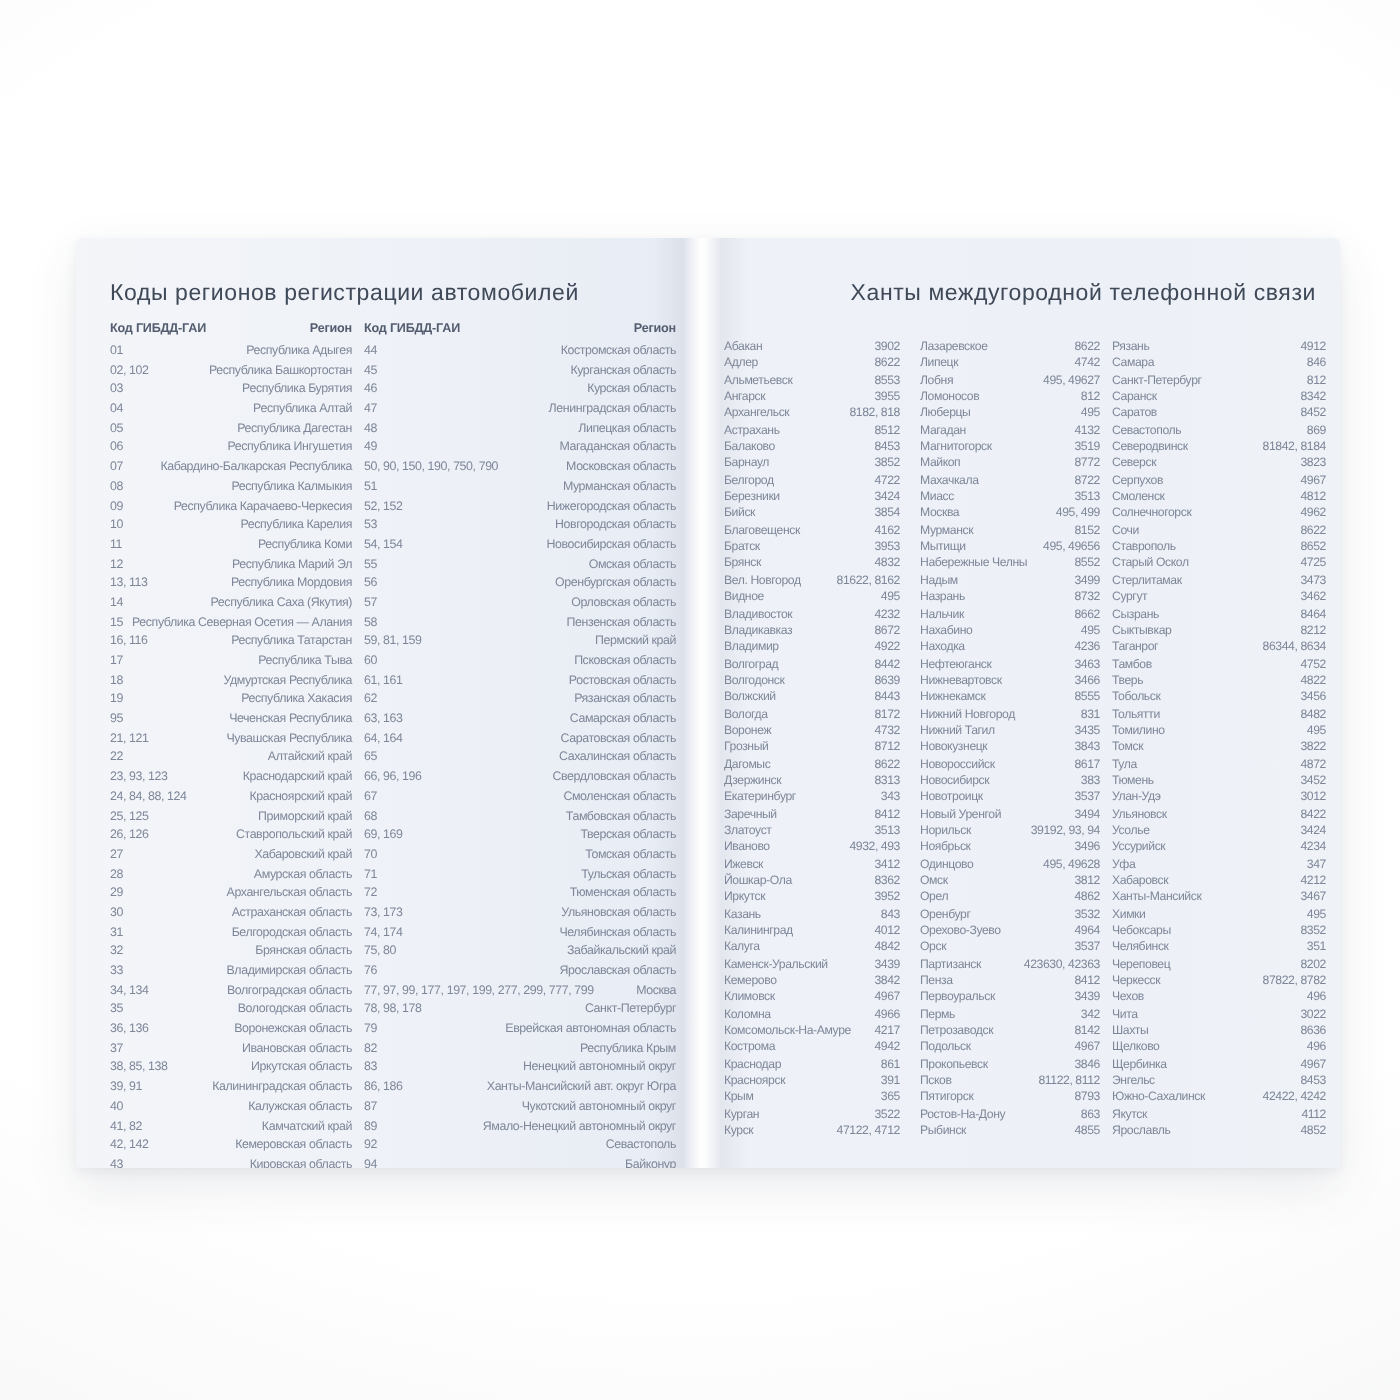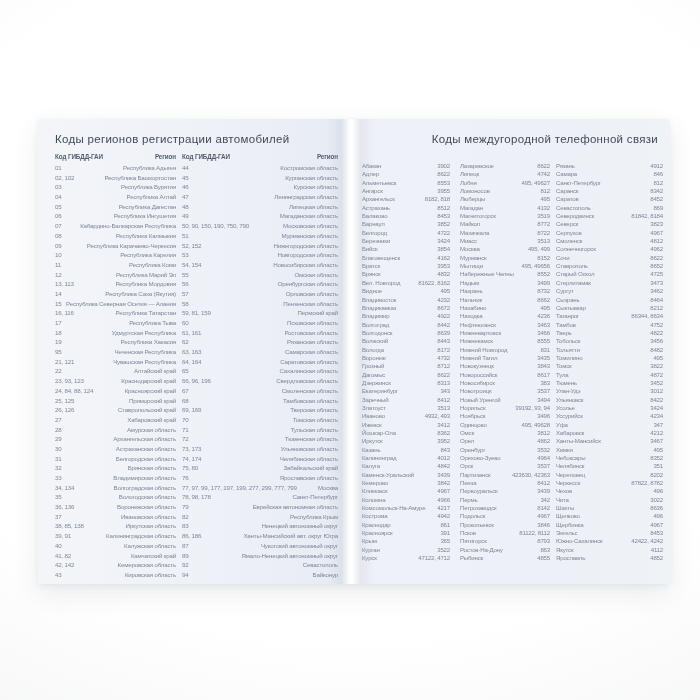--- a/index.html
+++ b/index.html
@@ -23,20 +23,21 @@
     width:319px;padding:14px 7px 0 11px;
     background:linear-gradient(90deg,#f6f8fb 0%,#eef1f7 8%,#edf0f6 70%,#eff2f7 100%);
   }
   .gutter{
     position:absolute;left:289px;top:0;width:48px;height:100%;pointer-events:none;
     background:linear-gradient(90deg,rgba(130,140,165,0) 0%,rgba(130,140,165,0.16) 30%,rgba(255,255,255,0.92) 48%,rgba(255,255,255,0.92) 52%,rgba(130,140,165,0.14) 70%,rgba(130,140,165,0) 100%);
   }
   .title{
     font-size:11.5px;line-height:13px;color:#3f4958;letter-spacing:0.3px;font-weight:500;
     white-space:nowrap;
+    margin-top:8px;
   }
   .title-r{text-align:right;padding-right:5px;}
   
   .thead{display:flex;margin-top:7px;line-height:8px;font-size:6.3px;font-weight:bold;color:#535d6f;letter-spacing:-0.1px;}
   .tbody{margin-top:2px;}
   .lrow{display:flex;height:9.7px;line-height:9.7px;font-size:6.2px;color:#7e8799;letter-spacing:-0.2px;}
   .half{position:relative;box-sizing:border-box;}
   .halfA{width:127px;}
   .halfB{flex:1;}
   .code{white-space:nowrap;}
@@ -239,21 +240,21 @@
           <div class="half halfB"><span class="code">92</span><span class="region">Севастополь</span></div>
         </div>
         <div class="lrow">
           <div class="half halfA"><span class="code">43</span><span class="region">Кировская область</span></div>
           <div class="half halfB"><span class="code">94</span><span class="region">Байконур</span></div>
         </div>
       </div>
   </div>
 
   <div class="page page-right">
-    <div class="title title-r">Коды междугородной телефонной связи</div>
+    <div class="title title-r">Ханты междугородной телефонной связи</div>
     <div class="tbody3">
         <div class="rrow">
           <div class="cell c1"><span class="city">Абакан</span><span class="pcode">3902</span></div>
           <div class="cell c2"><span class="city">Лазаревское</span><span class="pcode">8622</span></div>
           <div class="cell c3"><span class="city">Рязань</span><span class="pcode">4912</span></div>
         </div>
         <div class="rrow">
           <div class="cell c1"><span class="city">Адлер</span><span class="pcode">8622</span></div>
           <div class="cell c2"><span class="city">Липецк</span><span class="pcode">4742</span></div>
           <div class="cell c3"><span class="city">Самара</span><span class="pcode">846</span></div>

